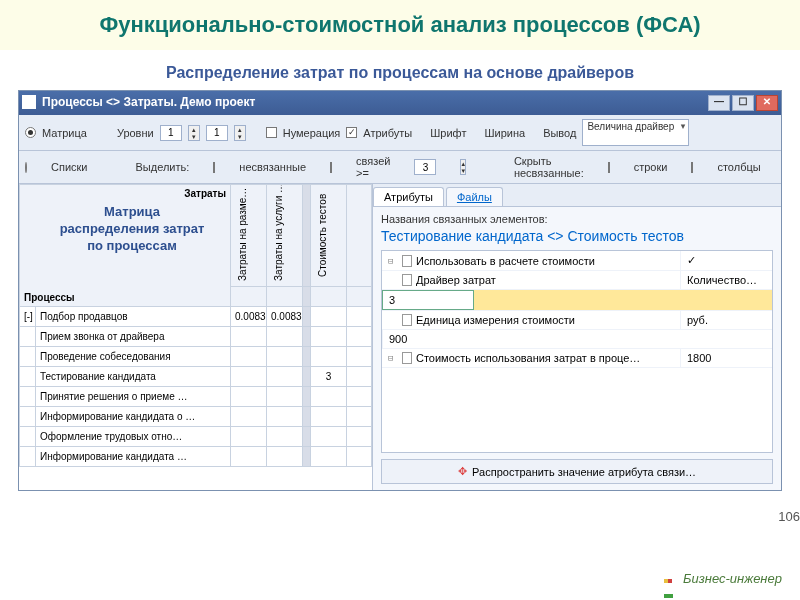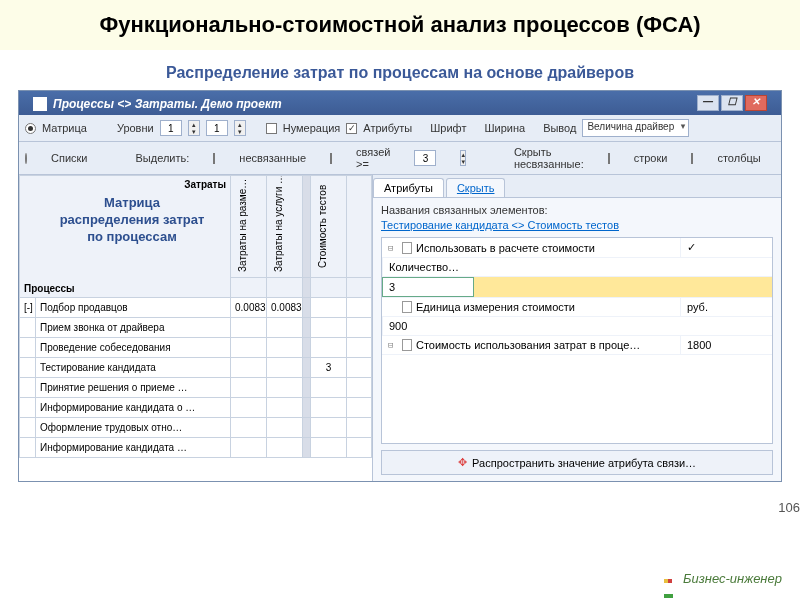--- a/index.html
+++ b/index.html
@@ -1,48 +1,48 @@
 <!DOCTYPE html>
 <html><head>
 <meta charset="utf-8">
 <style>
   * { box-sizing: border-box; margin: 0; padding: 0; }
   body { font-family: Arial, sans-serif; font-size: 11px; background: #fff; width: 800px; height: 600px; position: relative; }
-  .slide-title { background: #fdfde8; color: #000000; font-size: 22px; font-weight: bold; padding: 12px 4px; text-align: center; }
+  .slide-title { background: #fdfde8; color: #0f766e; font-size: 22px; font-weight: bold; padding: 12px 4px; text-align: center; }
   .subtitle { color: #3b5998; font-size: 16px; font-weight: bold; text-align: center; margin: 14px 0 8px; }
   .window { margin: 0 18px; border: 1px solid #7b91b0; background: #f4f7fc; }
-  .titlebar { background: linear-gradient(#4a6ea9,#3d5c94); color: #fff; padding: 4px 14px; display: flex; align-items: flex-end; font-size: 12px; font-weight: bold; font-style: italic; }
+  .titlebar { background: linear-gradient(#4a6ea9,#3d5c94); color: #fff; padding: 4px 3px; display: flex; align-items: flex-start; font-size: 12px; font-weight: bold; }
   .titlebar .icon { width: 14px; height: 14px; background: #fff; margin-right: 6px; display: inline-block; }
   .titlebar .spacer { flex: 1; }
   .winbtn { width: 22px; height: 16px; background: #dbe3f0; border: 1px solid #9fb0cc; margin-left: 2px; font-size: 10px; line-height: 12px; text-align: center; color: #333; }
   .winbtn.close { background: #e06a5e; color: #fff; border-color: #b43; }
   .toolbar { background: #e7edf6; border-bottom: 1px solid #b8c4d8; padding: 4px 6px; display: flex; align-items: center; gap: 6px; font-size: 11px; color: #333; flex-wrap: nowrap; overflow: hidden; }
   .toolbar2 { background: #e7edf6; border-bottom: 1px solid #b8c4d8; padding: 4px 6px; display: flex; align-items: center; gap: 24px; font-size: 11px; color: #333; }
   .radio { width: 11px; height: 11px; border: 1px solid #777; border-radius: 50%; display: inline-block; vertical-align: middle; background: #fff; position: relative; }
   .radio.sel:after { content: ''; width: 5px; height: 5px; background: #333; border-radius: 50%; position: absolute; top: 2px; left: 2px; }
   .chk { width: 11px; height: 11px; border: 1px solid #777; display: inline-block; background: #fff; vertical-align: middle; font-size: 9px; line-height: 9px; text-align: center; }
   .num-input { width: 22px; height: 16px; border: 1px solid #9fb0cc; background: #fff; text-align: center; font-size: 10px; }
   .spin { width: 12px; height: 16px; border: 1px solid #9fb0cc; background: #f0f0f0; font-size: 7px; text-align: center; line-height: 7px; }
-  .combo { height: 18px; border: 1px solid #9fb0cc; background: #fff; padding: 1px 14px 1px 4px; font-size: 10px; position: relative; min-width: 90px; }
+  .combo { height: 27px; border: 1px solid #9fb0cc; background: #fff; padding: 1px 14px 1px 4px; font-size: 10px; position: relative; min-width: 90px; }
   .combo:after { content: '▾'; position: absolute; right: 3px; top: 1px; color: #555; font-size: 9px; }
   .content { display: flex; height: 306px; }
   .left-panel { width: 354px; background: #fff; border-right: 1px solid #b8c4d8; position: relative; }
   .matrix-label { position: absolute; top: 20px; left: 28px; color: #2d4f8f; font-size: 13px; font-weight: bold; text-align: center; width: 170px; line-height: 1.3; z-index: 2; }
   .mtable { border-collapse: collapse; width: 100%; table-layout: fixed; }
   .mtable td, .mtable th { border: 1px solid #c8d2e0; padding: 3px 4px; font-size: 10px; height: 20px; overflow: hidden; white-space: nowrap; }
   .mtable th { background: #eef2f9; }
   .vtext { writing-mode: vertical-rl; transform: rotate(180deg); height: 95px; font-size: 10px; font-weight: normal; padding: 2px; }
   .right-panel { flex: 1; background: #f4f7fc; display: flex; flex-direction: column; }
   .tabs { display: flex; border-bottom: 1px solid #b8c4d8; background: #e7edf6; padding-top: 3px; }
   .tab { padding: 3px 10px; border: 1px solid #b8c4d8; border-bottom: none; background: #f4f7fc; margin-right: 2px; font-size: 11px; border-radius: 3px 3px 0 0; }
   .tab.active { background: #fff; font-weight: normal; }
   .tab.inactive { color: #0066cc; text-decoration: underline; }
   .panel-body { padding: 6px 8px; background: #f4f7fc; flex: 1; display: flex; flex-direction: column; }
   .lbl { font-size: 11px; color: #333; margin-bottom: 3px; }
-  .link-text { color: #0066cc; text-decoration: underline; margin-bottom: 6px; font-size: 11px; }
+  .link-text { color: #0066cc; margin-bottom: 6px; font-size: 14px; }
   .attr-table { border: 1px solid #b8c4d8; background: #fff; flex: 1; }
   .attr-head { display: flex; background: #eef2f9; border-bottom: 1px solid #c8d2e0; }
   .attr-head > div { padding: 3px 6px; font-size: 11px; border-right: 1px solid #c8d2e0; }
   .attr-col1 { flex: 1; }
   .attr-col2 { width: 92px; }
   .attr-row { display: flex; border-bottom: 1px solid #eef2f9; }
   .attr-row > div { padding: 3px 6px; font-size: 11px; }
   .attr-row .c1 { flex: 1; display: flex; align-items: center; gap: 4px; }
   .attr-row .c2 { width: 92px; border-left: 1px solid #eef2f9; }
   .attr-row.sel { background: #ffe89a; }
@@ -231,35 +231,40 @@
               <td></td>
               <td></td>
             </tr>
       </tbody>
         </table>
     </div>
 
     <div class="right-panel">
       <div class="tabs">
         <div class="tab active">Атрибуты</div>
-        <div class="tab inactive">Скрыть</div>
+        <div class="tab inactive">Файлы</div>
       </div>
       <div class="panel-body">
         <div class="lbl">Названия связанных элементов:</div>
         <div class="link-text">Тестирование кандидата &lt;&gt; Стоимость тестов</div>
         <div class="attr-table">
           <div class="attr-row">
               <div class="c1">
                 <span class="tree-tog">⊟</span>
                 <span class="doc-icon"></span>
                 <span>Использовать в расчете стоимости</span>
               </div>
               <div class="c2">✓</div>
             </div>
           <div class="attr-row">
+              <div class="c1">
+                <span class="tree-tog"></span>
+                <span class="doc-icon"></span>
+                <span>Драйвер затрат</span>
+              </div>
               <div class="c2">Количество…</div>
             </div>
           <div class="attr-row sel">
               <div class="c2">3</div>
             </div>
           <div class="attr-row">
               <div class="c1">
                 <span class="tree-tog"></span>
                 <span class="doc-icon"></span>
                 <span>Единица измерения стоимости</span>

